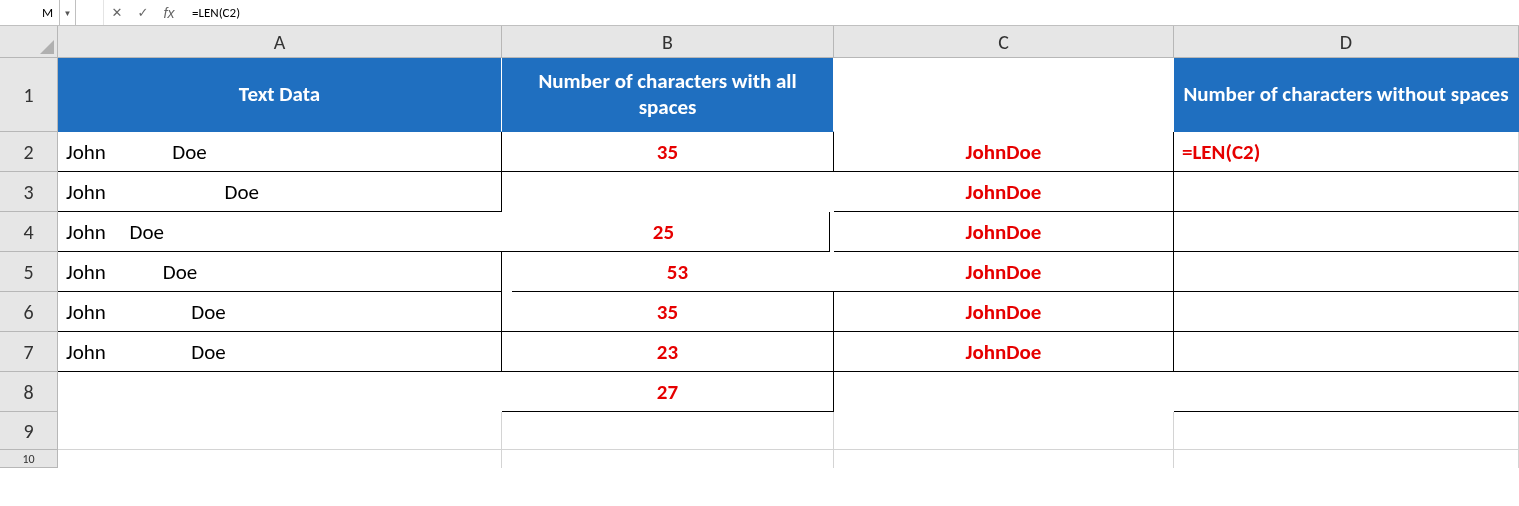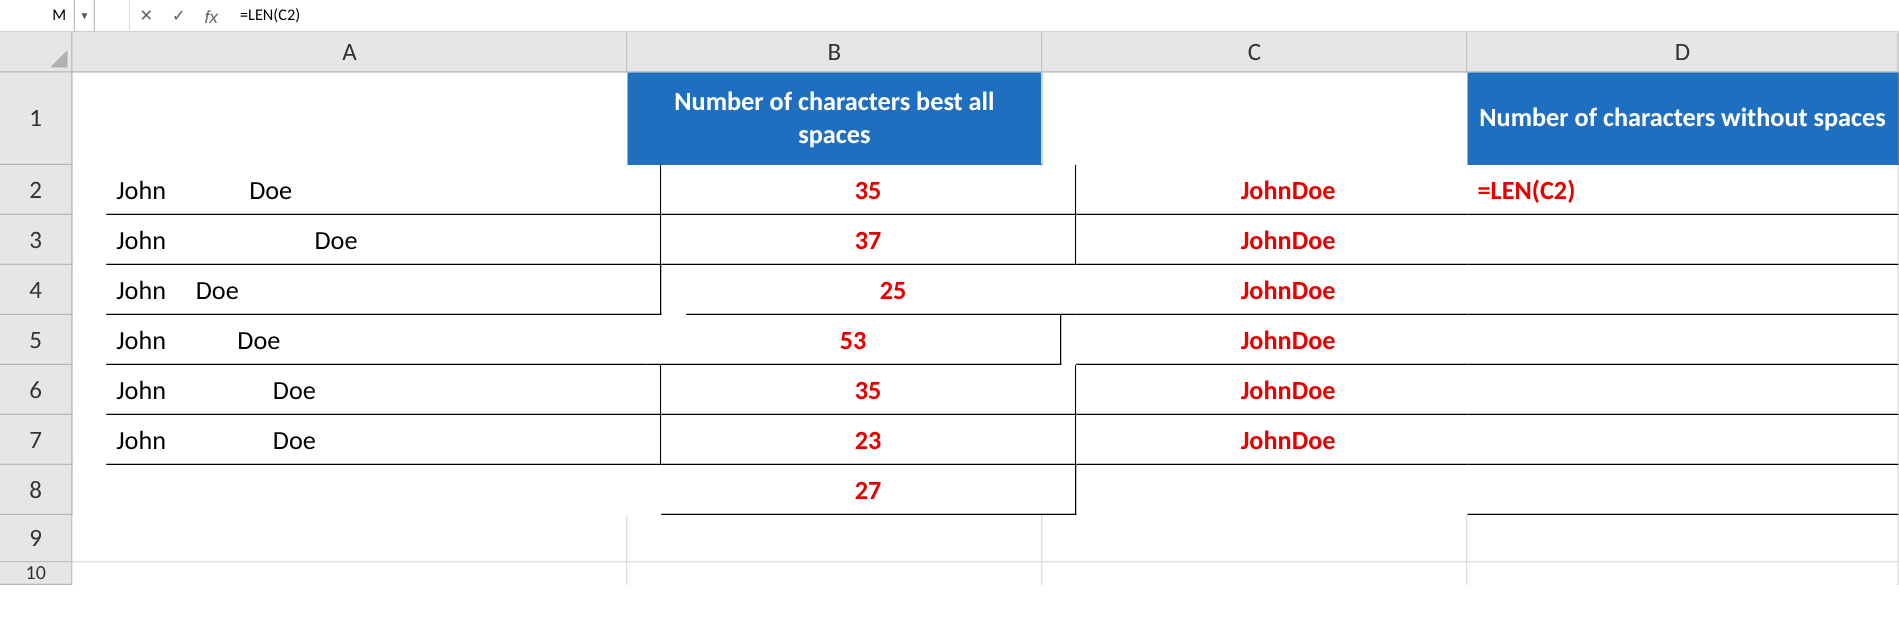--- a/index.html
+++ b/index.html
@@ -137,21 +137,21 @@
       justify-content: center;
       text-align: center;
       white-space: normal;
       line-height: 1.2;
       border-right: 1px solid #fff;
       border-bottom: 1px solid #1f6fc0;
     }
     .center { justify-content: center; }
     .red-bold { color: #e60000; font-weight: bold; text-align: center; }
     .bold { font-weight: bold; }
-    .thin-right { border-right: 1px solid #000; margin-left: 27px; }
+    .thin-right { border-right: 1px solid #000; }
     .thin-bottom { border-bottom: 1px solid #000; }
     .col-a { width: 444px; }
     .col-b { width: 332px; }
     .col-c { width: 340px; }
     .col-d { width: 345px; }
     .left-col { display:flex; flex-direction:column;}
   </style>
 </head>
 <body>
 
@@ -171,52 +171,52 @@
     <div class="row-headers">
       <div class="row-h" style="height:74px">1</div>
       <div class="row-h" style="height:40px">2</div>
       <div class="row-h" style="height:40px">3</div>
       <div class="row-h" style="height:40px">4</div>
       <div class="row-h" style="height:40px">5</div>
       <div class="row-h" style="height:40px">6</div>
       <div class="row-h" style="height:40px">7</div>
       <div class="row-h" style="height:40px">8</div>
       <div class="row-h" style="height:38px">9</div>
-      <div class="row-h" style="height:18px;font-size:16px">10</div>
+      <div class="row-h" style="height:18px;font-size:12px">10</div>
     </div>
   </div>
   <div style="flex:1;display:flex;flex-direction:column">
     <div class="col-headers">
       <div class="col-h col-a">A</div>
       <div class="col-h col-b">B</div>
       <div class="col-h col-c">C</div>
       <div class="col-h col-d">D</div>
     </div>
     <div class="cells" style="flex:1">
 
-      <div class="cell hdr-cell" style="left:444px;top:0;width:332px;height:74px">Number of characters best all spaces</div>
+      <div class="cell hdr-cell" style="left:0;top:0;width:444px;height:74px">Text Data</div>
+      <div class="cell hdr-cell" style="left:444px;top:0;width:332px;height:74px">Number of characters with all spaces</div>
       <div class="cell hdr-cell" style="left:1116px;top:0;width:345px;height:74px;border-right:1px solid #1f6fc0">Number of characters without spaces</div>
 
       <div class="cell thin-right thin-bottom" style="left:0;top:74px;width:444px;height:40px">John              Doe</div>
       <div class="cell center red-bold thin-right thin-bottom" style="left:444px;top:74px;width:332px;height:40px">35</div>
       <div class="cell center red-bold thin-right thin-bottom" style="left:776px;top:74px;width:340px;height:40px">JohnDoe</div>
       <div class="cell red-bold thin-bottom" style="left:1116px;top:74px;width:345px;height:40px">=LEN(C2)</div>
 
       <div class="cell thin-right thin-bottom" style="left:0;top:114px;width:444px;height:40px">John                         Doe</div>
-      <div class="cell center red-bold thin-right thin-bottom" style="left:444px;top:114px;width:332px;height:40px">37</div>
       <div class="cell center red-bold thin-right thin-bottom" style="left:776px;top:114px;width:340px;height:40px">JohnDoe</div>
       <div class="cell thin-bottom" style="left:1116px;top:114px;width:345px;height:40px"></div>
 
       <div class="cell thin-right thin-bottom" style="left:0;top:154px;width:444px;height:40px">John     Doe</div>
-      <div class="cell center red-bold thin-right thin-bottom" style="left:464px;top:154px;width:332px;height:40px">25</div>
+      <div class="cell center red-bold thin-right thin-bottom" style="left:440px;top:154px;width:332px;height:40px">25</div>
       <div class="cell center red-bold thin-right thin-bottom" style="left:776px;top:154px;width:340px;height:40px">JohnDoe</div>
       <div class="cell thin-bottom" style="left:1116px;top:154px;width:345px;height:40px"></div>
 
       <div class="cell thin-right thin-bottom" style="left:0;top:194px;width:444px;height:40px">John            Doe</div>
-      <div class="cell center red-bold thin-right thin-bottom" style="left:432px;top:194px;width:332px;height:40px">53</div>
+      <div class="cell center red-bold thin-right thin-bottom" style="left:454px;top:194px;width:332px;height:40px">53</div>
       <div class="cell center red-bold thin-right thin-bottom" style="left:776px;top:194px;width:340px;height:40px">JohnDoe</div>
       <div class="cell thin-bottom" style="left:1116px;top:194px;width:345px;height:40px"></div>
 
       <div class="cell thin-right thin-bottom" style="left:0;top:234px;width:444px;height:40px">John                  Doe</div>
       <div class="cell center red-bold thin-right thin-bottom" style="left:444px;top:234px;width:332px;height:40px">35</div>
       <div class="cell center red-bold thin-right thin-bottom" style="left:776px;top:234px;width:340px;height:40px">JohnDoe</div>
       <div class="cell thin-bottom" style="left:1116px;top:234px;width:345px;height:40px"></div>
 
       <div class="cell thin-right thin-bottom" style="left:0;top:274px;width:444px;height:40px">John                  Doe</div>
       <div class="cell center red-bold thin-right thin-bottom" style="left:444px;top:274px;width:332px;height:40px">23</div>

